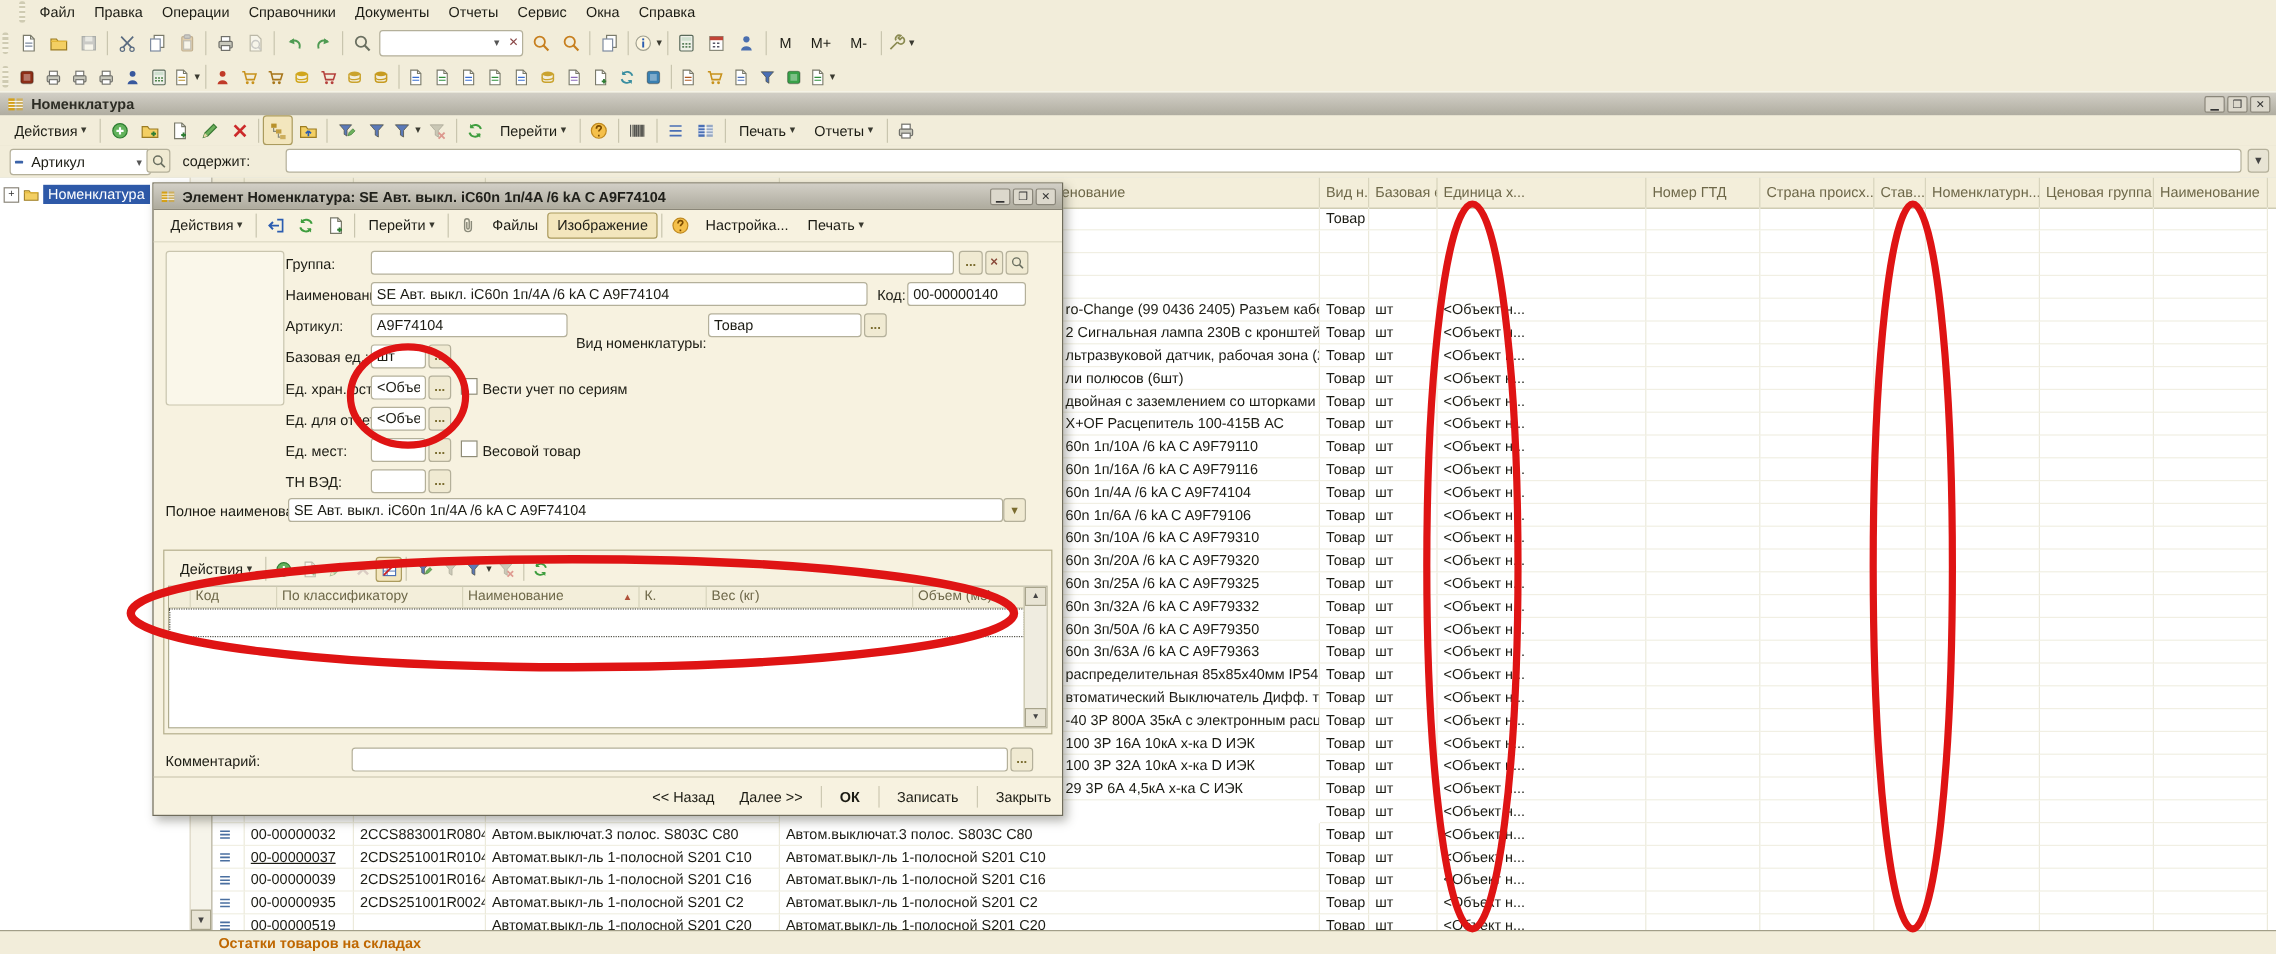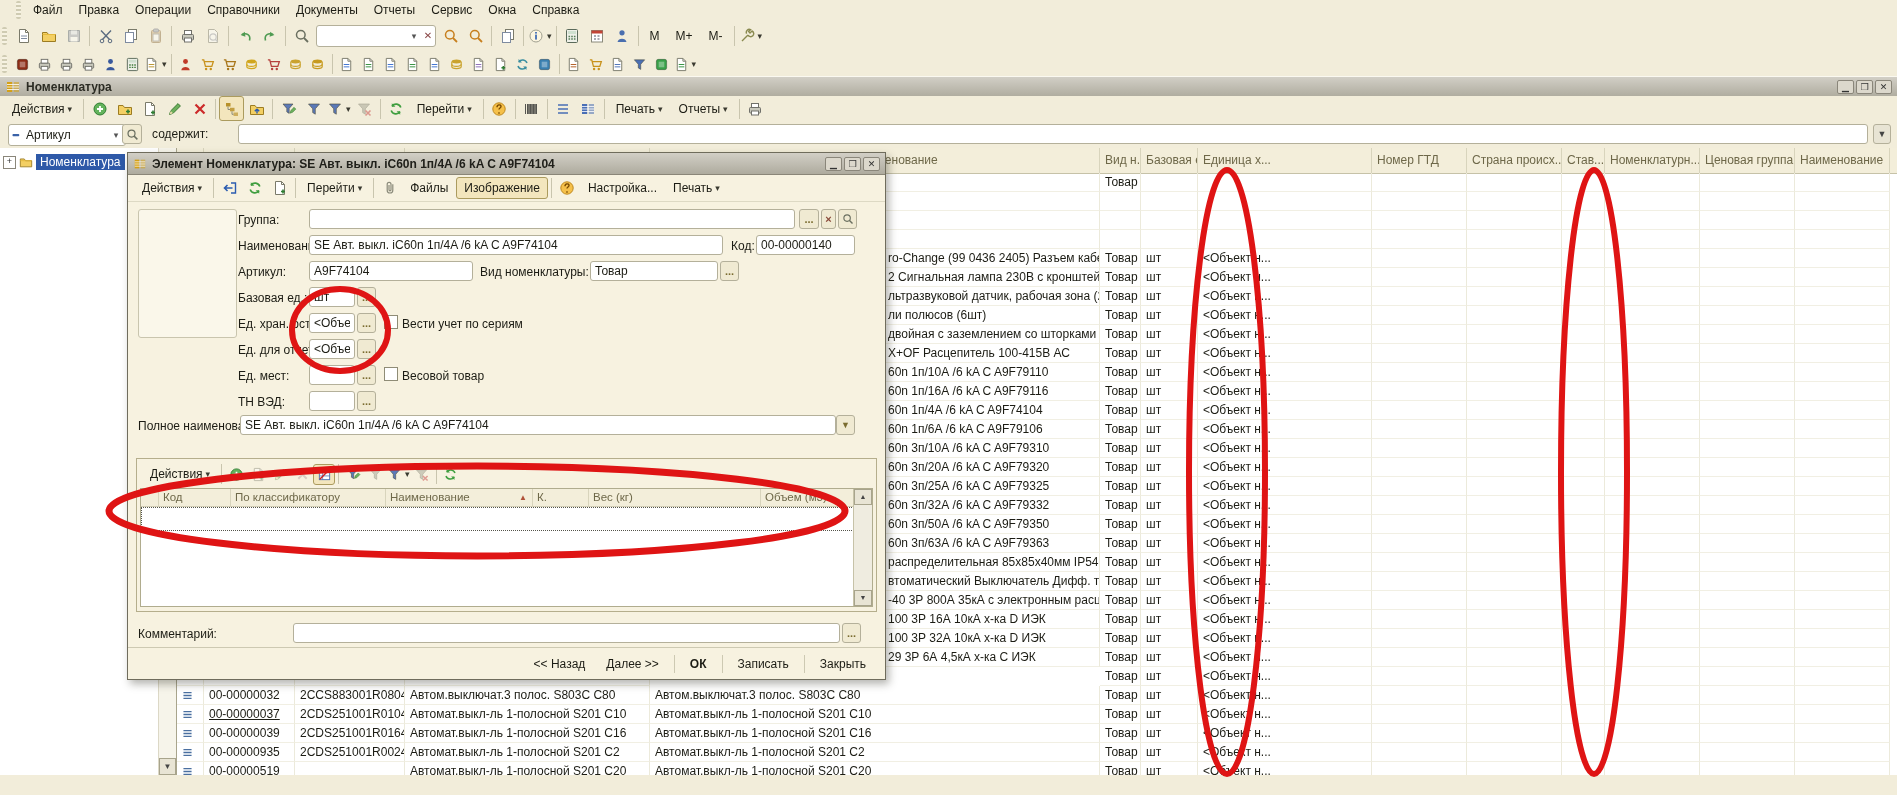--- a/index.html
+++ b/index.html
@@ -124,21 +124,21 @@
   .uhead{position:absolute;left:0;top:0;right:0;height:17px;background:#f3eeda;
     border-bottom:1px solid #d0ccb4;}
   .uhc{position:absolute;top:0;height:17px;border-right:1px solid #d8d4bc;color:var(--hdr,#6e6849);
     font-size:11.5px;padding:2px 0 0 4px;box-sizing:border-box;white-space:nowrap;overflow:hidden;}
   .sorttri{position:absolute;font-size:8px;color:#b0523a;}
   .usel{position:absolute;left:1px;right:19px;top:19px;height:22px;outline:1px dotted #55544a;background:#fff;}
   .uscroll{position:absolute;right:0;top:0;bottom:0;width:18px;background:#efece0;border-left:1px solid #c6c2a8;}
   .usb{position:absolute;left:0;right:0;height:16px;background:#e8e4d4;border:1px solid #a8a48c;
     font-size:7px;text-align:center;line-height:14px;color:#444;box-sizing:border-box;}
   .dbtns{position:absolute;left:0;right:0;top:494px;bottom:0;border-top:1px solid #cdc9b2;
-    display:flex;justify-content:flex-end;align-items:center;padding-right:10px;gap:3px;}
+    display:flex;justify-content:flex-end;align-items:center;gap:3px;}
   .dbtn{padding:3px 9px;white-space:nowrap;border-radius:3px;}
   .dbtn.okb{font-weight:bold;}
   .vsep{width:1px;height:18px;background:#cdc9b2;margin:0 3px;}
 
   
   .annot{position:absolute;left:0;top:0;z-index:99;pointer-events:none;}
   .annot ellipse{fill:none;stroke:var(--ann,#df1414);}
 </style>
 </head>
 <body>
@@ -1314,20 +1314,23 @@
           <div class="gc" style="left: 1196px; width: 95px;"></div>
           <div class="gc" style="left: 1291px; width: 95px;"></div>
           <div class="gc" style="left: 1386px; width: 43px;"></div>
           <div class="gc" style="left: 1429px; width: 95px;"></div>
           <div class="gc" style="left: 1524px; width: 95px;"></div>
           <div class="gc" style="left: 1619px; width: 95px;"></div>
         </div>
       </div>
   </div>
 
+  <div class="statusbar">
+    <span>Остатки товаров на складах</span>
+  </div>
 
   <div class="dialog">
     <div class="dtitle">
       <svg class="ic" style="color:#d4a017">
           <use href="#i-grid2"></use>
         </svg>
       <span class="dtext">Элемент Номенклатура: SE Авт. выкл. iC60n 1п/4A /6 kA C A9F74104</span>
       <span class="wbtns">
         <button class="wbtn">▁</button>
         <button class="wbtn">❒</button>
@@ -1399,21 +1402,21 @@
         </svg>
       </button>
 
     <span class="lbl" style="left:110px;top:86px">Наименование:</span>
     <input class="in" style="left: 181px; top: 82px; width: 414px;" value="SE Авт. выкл. iC60n 1п/4A /6 kA C A9F74104">
     <span class="lbl" style="left:603px;top:86px">Код:</span>
     <input class="in" style="left: 628px; top: 82px; width: 99px;" value="00-00000140">
 
     <span class="lbl" style="left:110px;top:112px">Артикул:</span>
     <input class="in" style="left: 181px; top: 108px; width: 164px;" value="A9F74104">
-    <span class="lbl" style="left:352px;top:112px">Вид номенклатуры:</span>
+    <span class="lbl" style="left:352px;top:126px">Вид номенклатуры:</span>
     <input class="in" style="left: 462px; top: 108px; width: 128px;" value="Товар">
     <button class="bsm" style="left:592px;top:108px;width:19px">...</button>
 
     <span class="lbl" style="left:110px;top:138px">Базовая ед.:</span>
     <input class="in" style="left: 181px; top: 134px; width: 46px;" value="шт">
     <button class="bsm" style="left:229px;top:134px;width:19px">...</button>
 
     <span class="lbl" style="left:110px;top:164px">Ед. хран. ост.:</span>
     <input class="in" style="left: 181px; top: 160px; width: 46px;" value="&lt;Объект н">
     <button class="bsm" style="left:229px;top:160px;width:19px">...</button>

